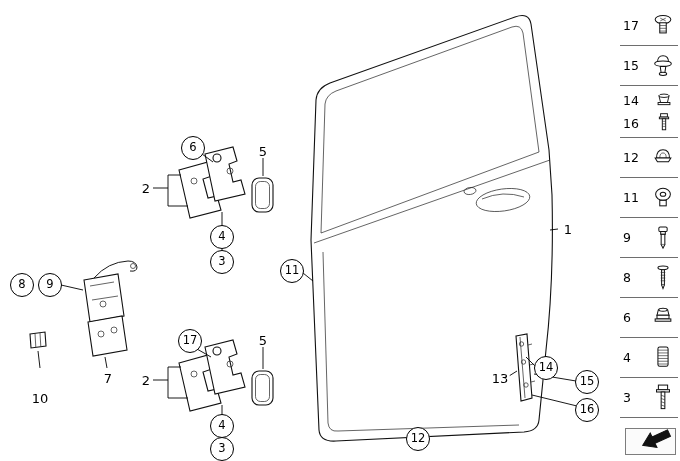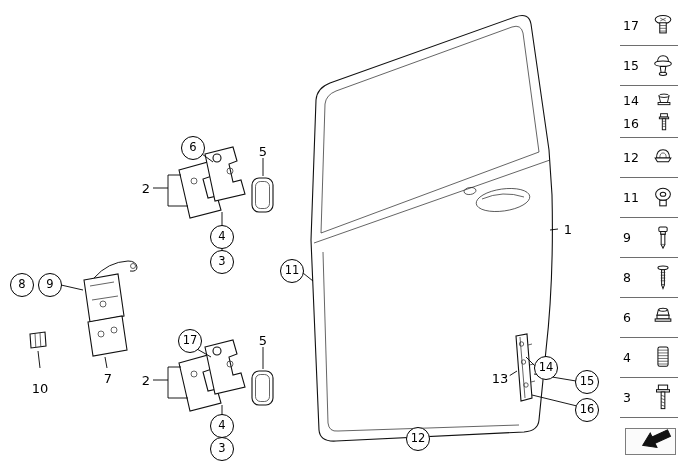--- a/index.html
+++ b/index.html
@@ -127,21 +127,21 @@
     </g>
   </svg>
 
   <div class="callout circled" style="left:193px;top:148px">6</div>
   <div class="callout plain" style="left:146px;top:188px">2</div>
   <div class="callout circled" style="left:222px;top:237px">4</div>
   <div class="callout circled" style="left:222px;top:262px">3</div>
   <div class="callout plain" style="left:263px;top:151px">5</div>
   <div class="callout circled" style="left:22px;top:285px">8</div>
   <div class="callout circled" style="left:50px;top:285px">9</div>
-  <div class="callout plain" style="left:40px;top:388px">10</div>
+  <div class="callout plain" style="left:40px;top:398px">10</div>
   <div class="callout plain" style="left:108px;top:378px">7</div>
   <div class="callout circled" style="left:292px;top:271px">11</div>
   <div class="callout plain" style="left:568px;top:229px">1</div>
   <div class="callout circled" style="left:190px;top:341px">17</div>
   <div class="callout plain" style="left:146px;top:380px">2</div>
   <div class="callout circled" style="left:222px;top:426px">4</div>
   <div class="callout circled" style="left:222px;top:449px">3</div>
   <div class="callout plain" style="left:263px;top:340px">5</div>
   <div class="callout circled" style="left:418px;top:439px">12</div>
   <div class="callout plain" style="left:500px;top:378px">13</div>

